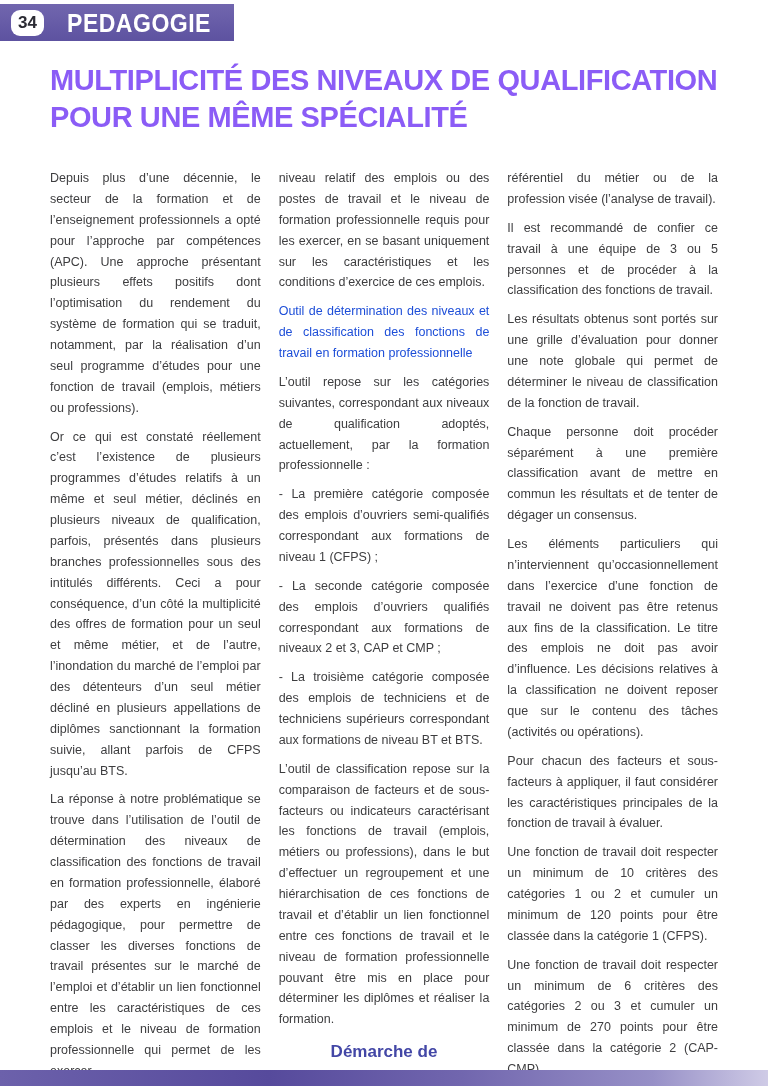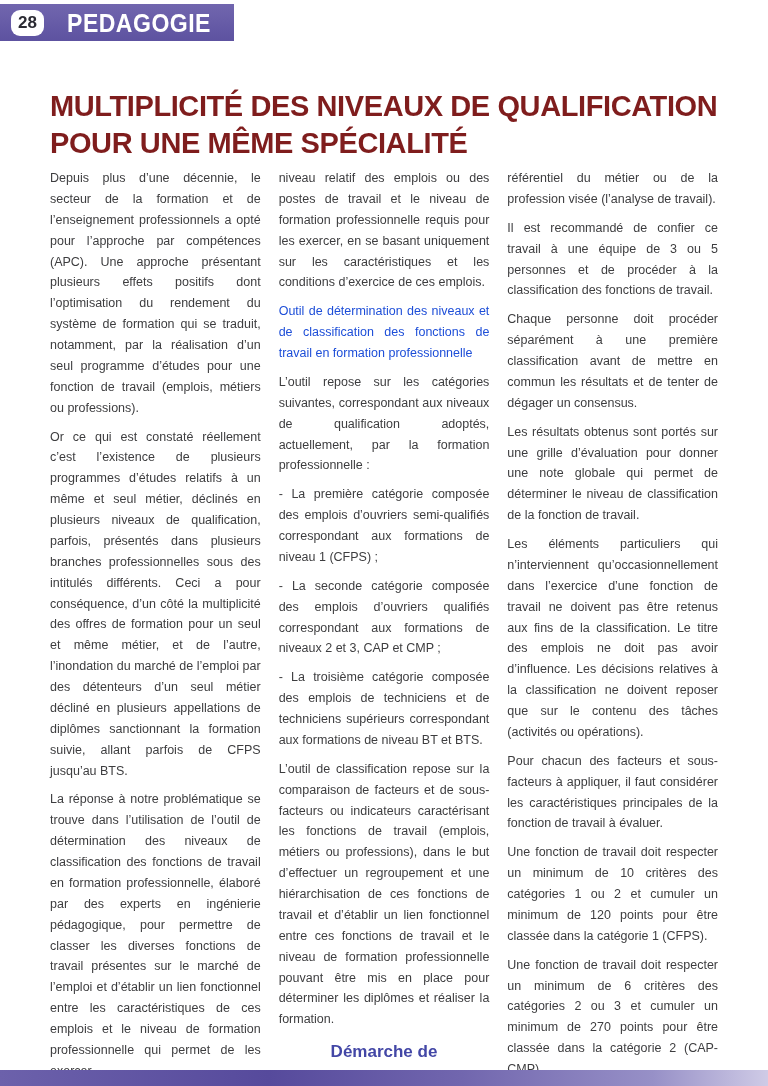--- a/index.html
+++ b/index.html
@@ -34,23 +34,23 @@
     text-align: center;
     color: #ffffff;
     font-weight: bold;
     font-size: 24px;
     letter-spacing: 0.5px;
     transform: scale(0.96, 1.08);
   }
   
   .title {
     position: absolute;
-    left: 50px; top: 88px;
+    left: 50px; top: 62px;
     width: 680px;
-    color: #7f1d1d;
+    color: #8b5cf6;
     font-weight: bold;
     font-size: 29px;
     line-height: 1.26;
     letter-spacing: -0.4px;
   }
   
   .cols {
     position: absolute;
     left: 50px; right: 50px; top: 168px;
     display: flex;
@@ -89,21 +89,21 @@
     background: linear-gradient(90deg, #6c61ab 0%, #564a9c 35%, #7166ae 60%, #9790c7 85%, #cfcbe6 100%);
   }
 </style>
 </head>
 <body>
 
 <div class="page">
 
   <header class="topbar">
     <span class="badge">
-      <span>28</span>
+      <span>34</span>
     </span>
     <span class="section-label">PEDAGOGIE</span>
   </header>
 
   <h1 class="title">
     <span>MULTIPLICITÉ DES NIVEAUX DE QUALIFICATION</span><br>
     <span>POUR UNE MÊME SPÉCIALITÉ</span>
   </h1>
 
   <main class="cols">
@@ -123,22 +123,22 @@
       <p>- La seconde catégorie composée des emplois d’ouvriers qualifiés correspondant aux formations de niveaux 2 et 3, CAP et CMP ;</p>
       <p>- La troisième catégorie composée des emplois de techniciens et de techniciens supérieurs correspondant aux formations de niveau BT et BTS.</p>
       <p>L’outil de classification repose sur la comparaison de facteurs et de sous-facteurs ou indicateurs caractérisant les fonctions de travail (emplois, métiers ou professions), dans le but d’effectuer un regroupement et une hiérarchisation de ces fonctions de travail et d’établir un lien fonctionnel entre ces fonctions de travail et le niveau de formation professionnelle pouvant être mis en place pour déterminer les diplômes et réaliser la formation.</p>
       <p class="subhead-center">Démarche de classification</p>
       <p>La démarche de classification se base en premier lieu sur l’analyse des informations collectées lors de la réalisation des études de planification et du</p>
     </div>
 
     <div class="col">
       <p>référentiel du métier ou de la profession visée (l’analyse de travail).</p>
       <p>Il est recommandé de confier ce travail à une équipe de 3 ou 5 personnes et de procéder à la classification des fonctions de travail.</p>
+      <p>Les résultats obtenus sont portés sur une grille d’évaluation pour donner une note globale qui permet de déterminer le niveau de classification de la fonction de travail.</p>
       <p>Chaque personne doit procéder séparément à une première classification avant de mettre en commun les résultats et de tenter de dégager un consensus.</p>
-      <p>Les résultats obtenus sont portés sur une grille d’évaluation pour donner une note globale qui permet de déterminer le niveau de classification de la fonction de travail.</p>
       <p>Les éléments particuliers qui n’interviennent qu’occasionnellement dans l’exercice d’une fonction de travail ne doivent pas être retenus aux fins de la classification. Le titre des emplois ne doit pas avoir d’influence. Les décisions relatives à la classification ne doivent reposer que sur le contenu des tâches (activités ou opérations).</p>
       <p>Pour chacun des facteurs et sous-facteurs à appliquer, il faut considérer les caractéristiques principales de la fonction de travail à évaluer.</p>
       <p>Une fonction de travail doit respecter un minimum de 10 critères des catégories 1 ou 2 et cumuler un minimum de 120 points pour être classée dans la catégorie 1 (CFPS).</p>
       <p>Une fonction de travail doit respecter un minimum de 6 critères des catégories 2 ou 3 et cumuler un minimum de 270 points pour être classée dans la catégorie 2 (CAP-CMP).</p>
 
     </div>
 
   </main>
 
   <footer class="footbar"></footer>

